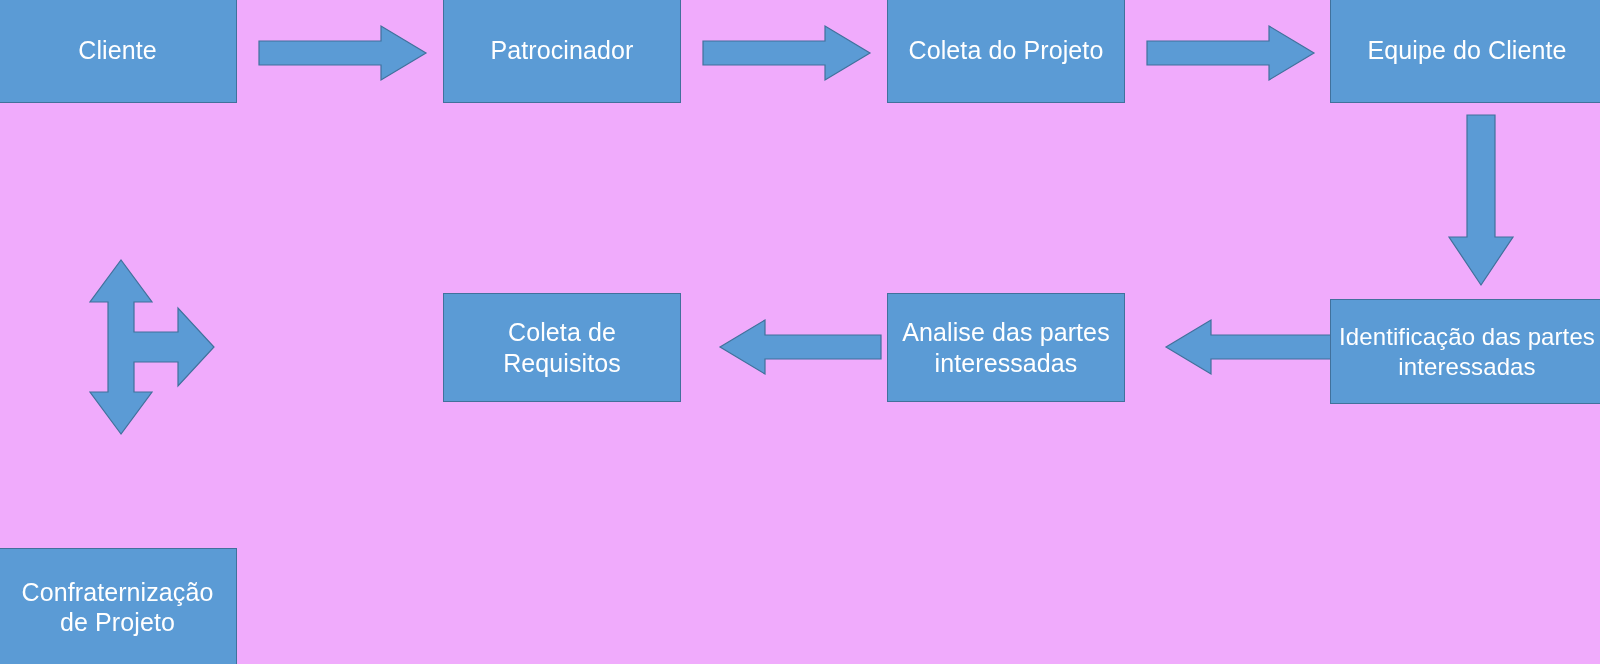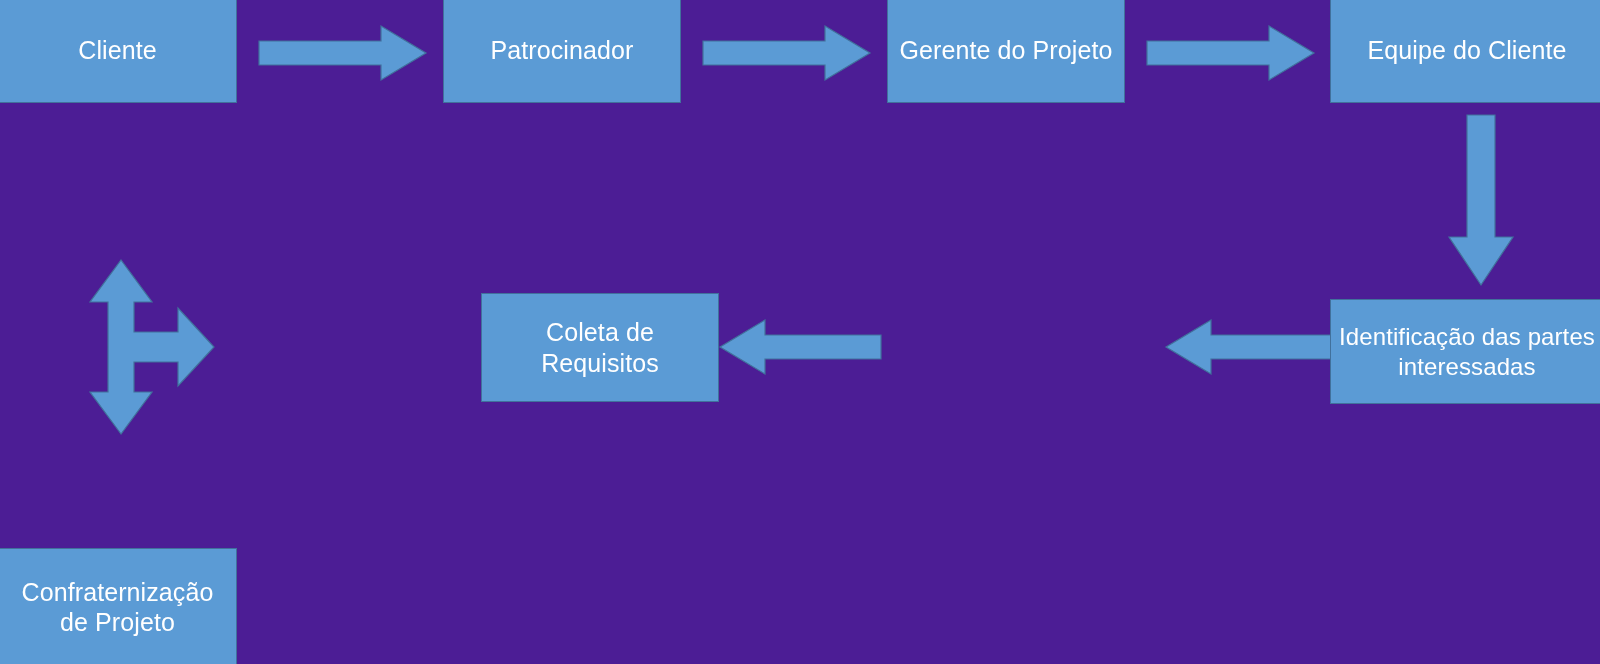--- a/index.html
+++ b/index.html
@@ -7,21 +7,21 @@
     padding: 0;
     background: #000000;
   }
   body {
     font-family: "Liberation Sans", "DejaVu Sans", sans-serif;
   }
   #canvas {
     position: relative;
     width: 1600px;
     height: 664px;
-    background: #4c1d95;
+    background: #f0abfc;
     overflow: hidden;
   }
   .node {
     position: absolute;
     box-sizing: border-box;
     background: #5B9BD5;
     border: 1px solid #41719C;
     color: #FFFFFF;
     display: flex;
     align-items: center;
@@ -71,21 +71,21 @@
     <span class="node-label">Patrocinador</span>
   </div>
 
   <div class="arrow" style="left:703px; top:26px; width:167px; height:54px;">
     <svg viewBox="0 0 167 54" preserveAspectRatio="none">
       <polygon class="arrow-shape" points="0,15 122,15 122,0 167,27 122,54 122,39 0,39"></polygon>
     </svg>
   </div>
 
   <div class="node" style="left:887px; top:-2px; width:238px; height:105px;">
-    <span class="node-label">Gerente do Projeto</span>
+    <span class="node-label">Coleta do Projeto</span>
   </div>
 
   <div class="arrow" style="left:1147px; top:26px; width:167px; height:54px;">
     <svg viewBox="0 0 167 54" preserveAspectRatio="none">
       <polygon class="arrow-shape" points="0,15 122,15 122,0 167,27 122,54 122,39 0,39"></polygon>
     </svg>
   </div>
 
   <div class="node" style="left:1330px; top:-2px; width:274px; height:105px;">
     <span class="node-label">Equipe do Cliente</span>
@@ -96,30 +96,33 @@
       <polygon class="arrow-shape" points="34,0 62,0 62,122 80,122 48,170 16,122 34,122"></polygon>
     </svg>
   </div>
 
   <div class="arrow" style="left:90px; top:260px; width:124px; height:174px;">
     <svg viewBox="0 0 124 174" preserveAspectRatio="none">
       <polygon class="arrow-shape" points="31,174 0,132 18,132 18,42 0,42 31,0 62,42 44,42 44,72 88,72 88,48 124,87 88,126 88,102 44,102 44,132 62,132"></polygon>
     </svg>
   </div>
 
-  <div class="node" style="left:443px; top:293px; width:238px; height:109px;margin-left:38px;">
+  <div class="node" style="left:443px; top:293px; width:238px; height:109px;">
     <span class="node-label">Coleta de Requisitos</span>
   </div>
 
   <div class="arrow" style="left:720px; top:320px; width:161px; height:54px;">
     <svg viewBox="0 0 161 54" preserveAspectRatio="none">
       <polygon class="arrow-shape" points="161,15 45,15 45,0 0,27 45,54 45,39 161,39"></polygon>
     </svg>
   </div>
 
+  <div class="node" style="left:887px; top:293px; width:238px; height:109px;">
+    <span class="node-label">Analise das partes interessadas</span>
+  </div>
 
   <div class="arrow" style="left:1166px; top:320px; width:166px; height:54px;">
     <svg viewBox="0 0 166 54" preserveAspectRatio="none">
       <polygon class="arrow-shape" points="166,15 45,15 45,0 0,27 45,54 45,39 166,39"></polygon>
     </svg>
   </div>
 
   <div class="node" style="left:1330px; top:299px; width:274px; height:105px; font-size:24px;">
     <span class="node-label">Identificação das partes interessadas</span>
   </div>

